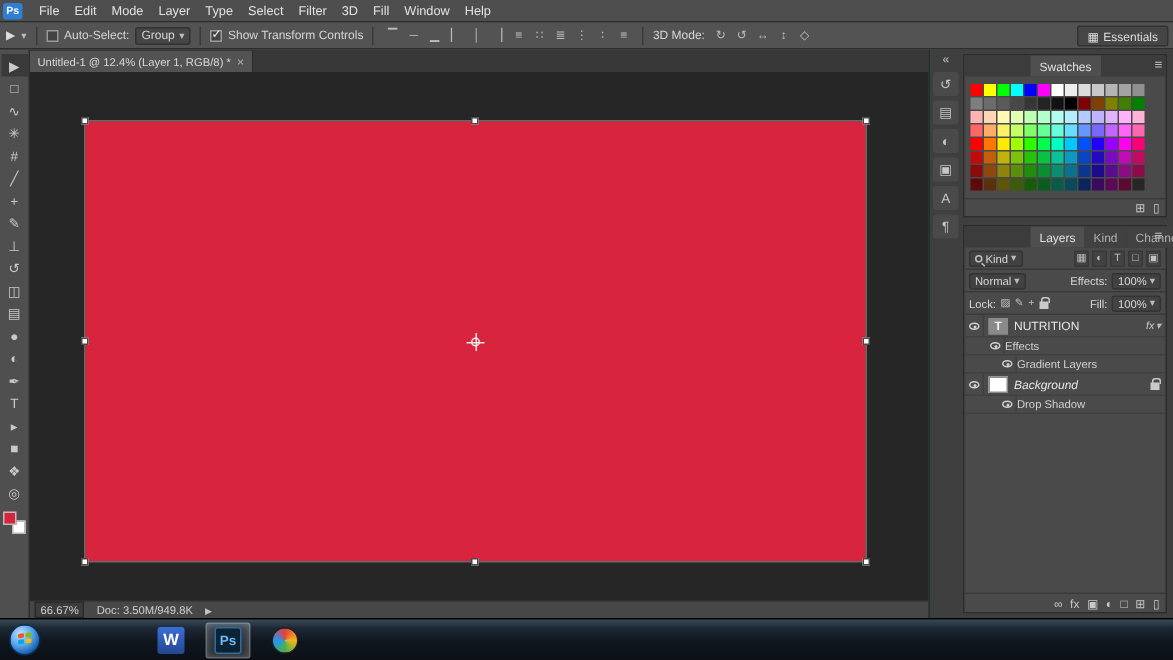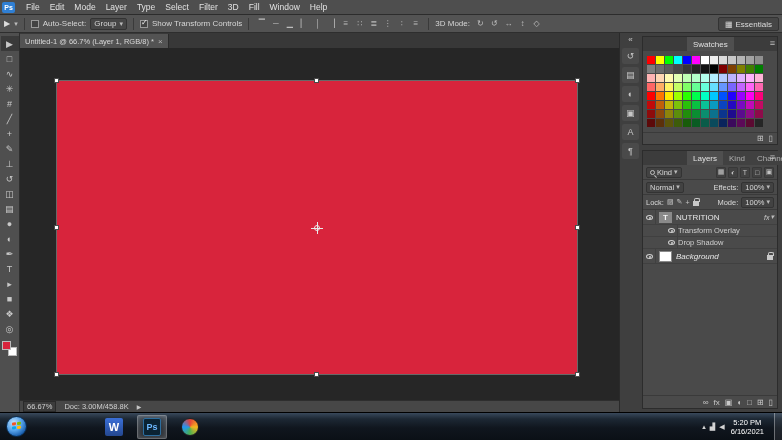--- a/index.html
+++ b/index.html
@@ -189,40 +189,40 @@
       <div class="tool">▶</div><div class="tool">□</div><div class="tool">∿</div><div class="tool">✳</div><div class="tool">#</div><div class="tool">╱</div><div class="tool">+</div><div class="tool">✎</div><div class="tool">⊥</div><div class="tool">↺</div><div class="tool">◫</div><div class="tool">▤</div><div class="tool">●</div><div class="tool">◐</div><div class="tool">✒</div><div class="tool">T</div><div class="tool">▸</div><div class="tool">■</div><div class="tool">❖</div><div class="tool">◎</div></div>
       <div class="fgbg">
         <span class="fg-sw" style="background: rgb(216, 36, 60);"></span>
         <span class="bg-sw"></span>
       </div>
     </div>
 
     <div class="doc-col">
       <div class="tabbar">
         <div class="doc-tab">
-          <span>Untitled-1 @ 66.7% (Layer 1, RGB/8) *</span>
+          <span>Untitled-1 @ 12.4% (Layer 1, RGB/8) *</span>
           <span class="tab-close">×</span>
         </div>
       </div>
       <div class="canvas">
         <div class="artboard" style="background: rgb(216, 36, 60);">
           <span class="handle h-nw"></span>
           <span class="handle h-n"></span>
           <span class="handle h-ne"></span>
           <span class="handle h-w"></span>
           <span class="handle h-e"></span>
           <span class="handle h-sw"></span>
           <span class="handle h-s"></span>
           <span class="handle h-se"></span>
           <span class="center-ref"></span>
         </div>
       </div>
       <div class="statusbar">
         <span class="zoom-box">66.67%</span>
-        <span>Doc: 3.00M/458.8K</span>
+        <span>Doc: 3.50M/949.8K</span>
         <span class="flyout">▶</span>
       </div>
     </div>
 
     <div class="dock">
       <div class="dock-strip">
         <span class="expand-icon">«</span>
         <div style="display:contents">
           
         <div class="strip-icon">↺</div><div class="strip-icon">▤</div><div class="strip-icon">◐</div><div class="strip-icon">▣</div><div class="strip-icon">A</div><div class="strip-icon">¶</div></div>
@@ -383,60 +383,66 @@
               <span class="chev">▾</span>
             </span>
           </div>
 
           <div class="lrow lock-row">
             <span>Lock:</span>
             <span class="lock-glyph">▨</span>
             <span class="lock-glyph">✎</span>
             <span class="lock-glyph">+</span>
             <span class="padlock"></span>
-            <span style="margin-left:auto">Mode:</span>
+            <span style="margin-left:auto">Fill:</span>
             <span class="small-dd">
               <span>100%</span>
               <span class="chev">▾</span>
             </span>
           </div>
 
           <div class="layer-list">
             <div class="layer-row">
               <span class="eye-cell">
                   <span class="eye"></span>
                 </span>
               <span class="thumb text-thumb">T</span>
               <span class="layer-name">NUTRITION</span>
               <span class="fx-cell">
                 <span>fx</span>
                 <span class="chev">▾</span>
               </span>
             </div>
+            <div class="layer-row sub indent-1">
+              <span class="eye-cell">
+                  <span class="eye"></span>
+                </span>
+              <span class="layer-name">Effects</span>
+            </div>
             <div class="layer-row sub indent-2">
               <span class="eye-cell">
                   <span class="eye"></span>
                 </span>
-              <span class="layer-name">Transform Overlay</span>
-            </div>
-            <div class="layer-row sub indent-2">
-              <span class="eye-cell">
-                  <span class="eye"></span>
-                </span>
-              <span class="layer-name">Drop Shadow</span>
+              <span class="layer-name">Gradient Layers</span>
             </div>
             <div class="layer-row">
               <span class="eye-cell">
                   <span class="eye"></span>
                 </span>
               <span class="thumb bg-thumb"></span>
               <span class="layer-name italic">Background</span>
               <span class="row-right">
                   <span class="padlock"></span>
                 </span>
+            </div>
+            <div class="layer-row sub indent-2">
+              <span class="eye-cell">
+                  <span class="eye"></span>
+                </span>
+              <span class="layer-name">Drop Shadow</span>
             </div>
           </div>
 
           <div class="layers-footer">
 
           <span class="lf-icon">∞</span>
               <span class="lf-icon">fx</span>
               <span class="lf-icon">▣</span>
               <span class="lf-icon">◐</span>
               <span class="lf-icon">□</span>
@@ -462,28 +468,15 @@
       <div class="tb-slot">
         <span class="word-icon">W</span>
       </div>
       <div class="tb-slot active">
         <span class="pstask-icon">Ps</span>
       </div>
       <div class="tb-slot">
         <span class="colorapp-icon"></span>
       </div>
     </div>
-    <div class="tray">
-      <span style="display:flex;gap:4px">
-
-      <span class="tray-icon">▴</span>
-          <span class="tray-icon">▟</span>
-          <span class="tray-icon">◀</span>
-        </span>
-      <div class="clock">
-        <div>5:20 PM</div>
-        <div>6/16/2021</div>
-      </div>
-      <div class="show-desktop"></div>
-    </div>
   </div>
 
 </div>
 
 </body></html>

